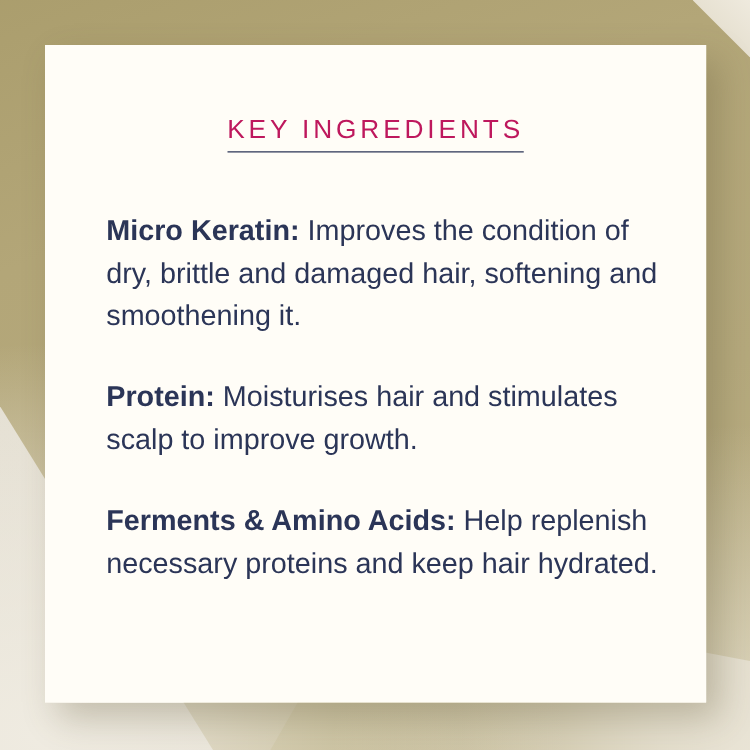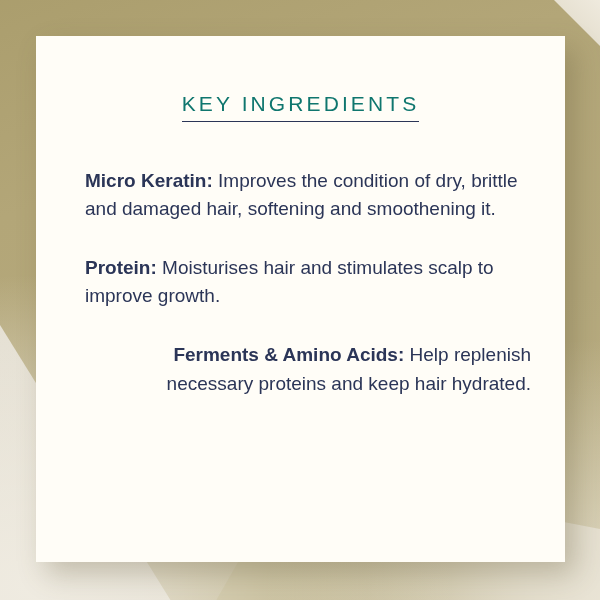--- a/index.html
+++ b/index.html
@@ -99,46 +99,45 @@
     background: #fffdf7;
   }
 
   
   .title-wrap {
     text-align: center;
     margin-top: 57px;
   }
   .title {
     display: inline-block;
-    color: #0f766e;
+    color: #be185d;
     font-size: 21px;
     font-weight: 400;
     letter-spacing: 3.1px;
     line-height: 1;
     padding-bottom: 7px;
     border-bottom: 1.3px solid #2b3557;
     white-space: nowrap;
   }
 
   
   .ingredients {
     margin: 45px 0 0 0;
     padding: 0 34px 0 49px;
     list-style: none;
   }
   .ingredient {
     color: #2b3557;
-    font-size: 19px;
+    font-size: 23px;
     line-height: 1.48;
     margin-bottom: 31px;
     font-weight: 400;
   }
   .ingredient:last-child {
     margin-bottom: 0;
-    text-align: right;
   }
   .ing-name {
     font-weight: 700;
   }
   .ing-desc {
     font-weight: 400;
   }
 </style>
 </head>
 <body>

